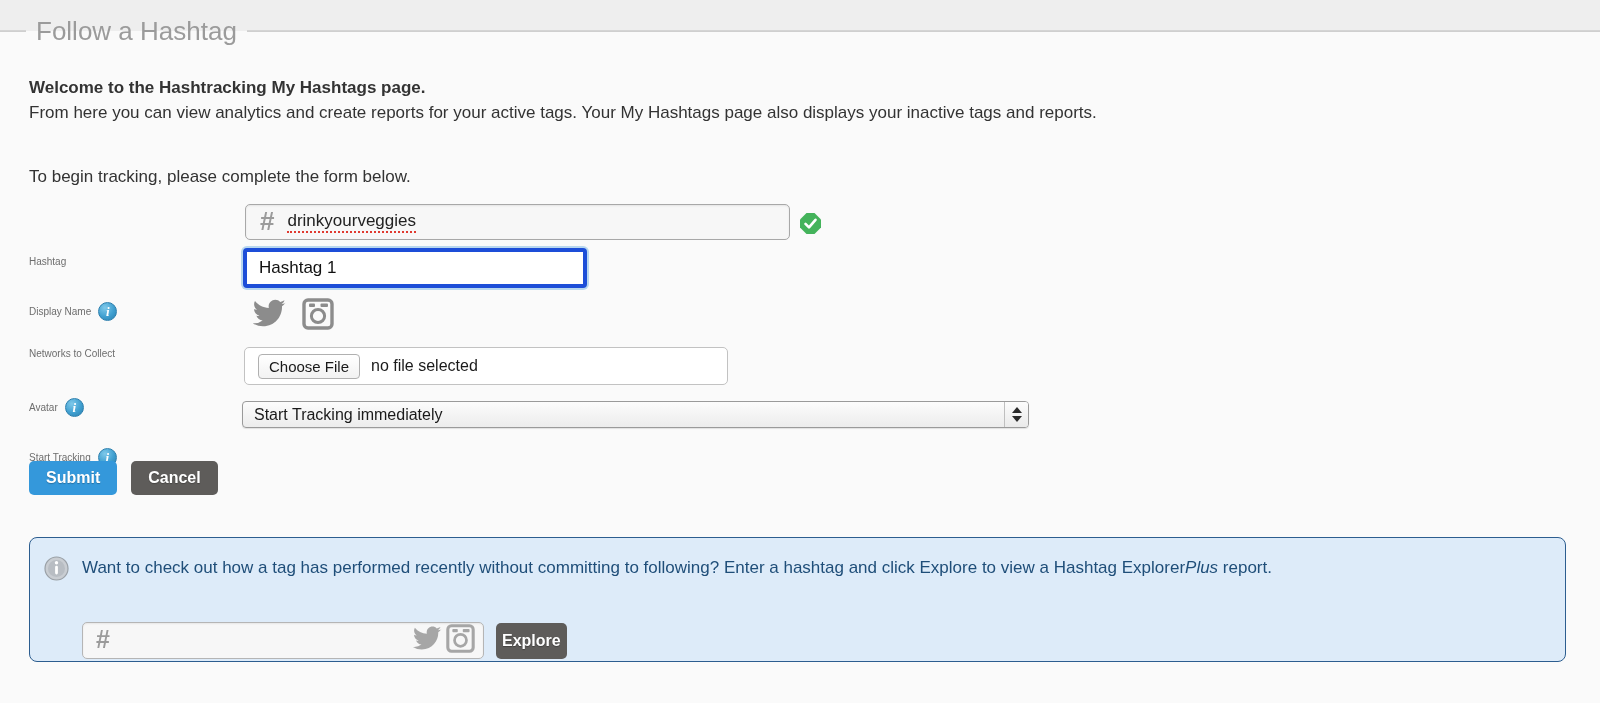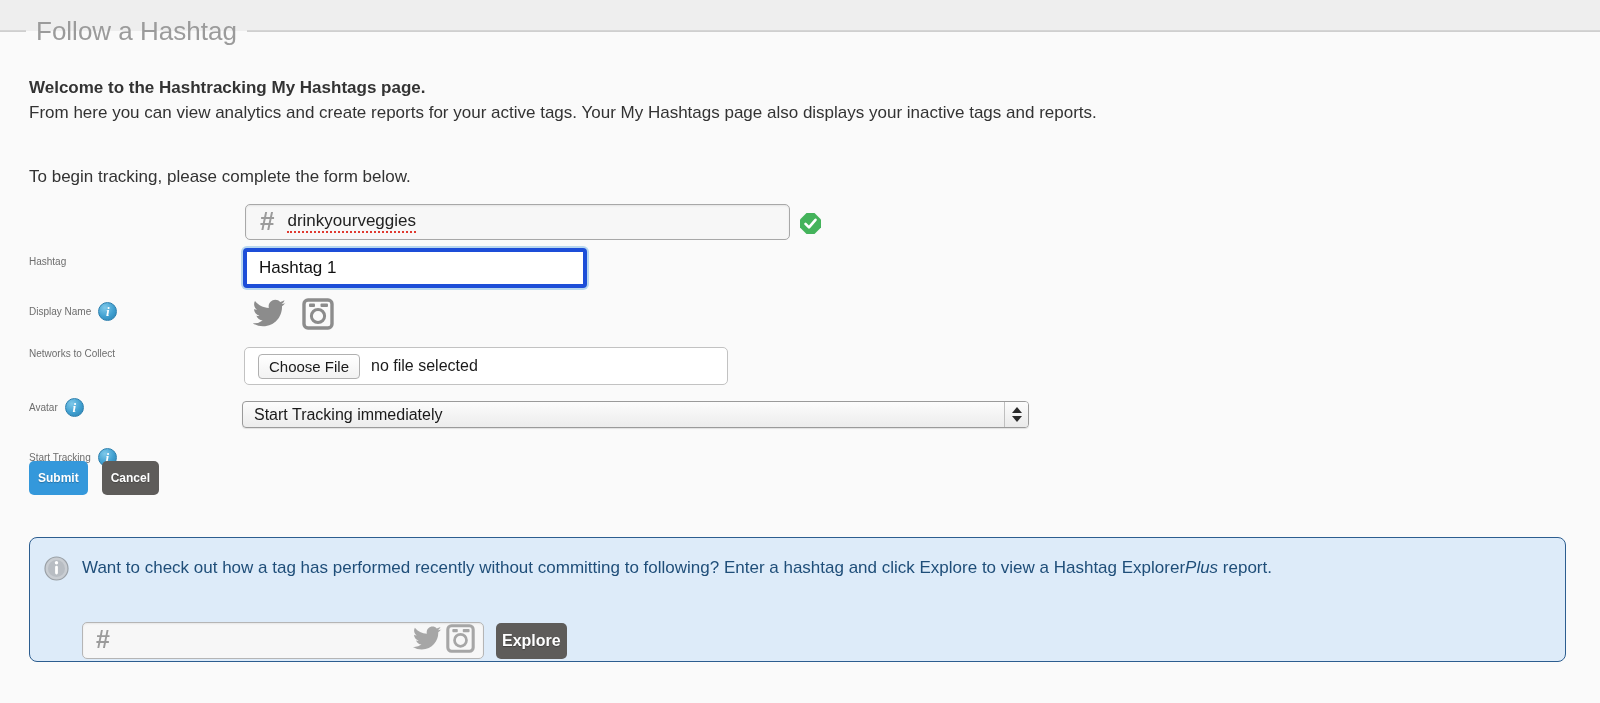--- a/index.html
+++ b/index.html
@@ -276,25 +276,25 @@
     position: absolute;
     left: 29px;
     top: 461px;
     display: flex;
     gap: 14px;
   }
   .btn {
     border: none;
     border-radius: 5px;
     font-family: "Liberation Sans", sans-serif;
-    font-size: 12px;
+    font-size: 16px;
     font-weight: bold;
     color: #ffffff;
     height: 34px;
-    padding: 0 9px;
+    padding: 0 17px;
     cursor: pointer;
     text-shadow: 0 1px 1px rgba(0,0,0,0.25);
   }
   .btn-submit { background: #3498db; }
   .btn-cancel { background: #5e5c5a; }
 
   
   .callout {
     position: absolute;
     left: 29px;

